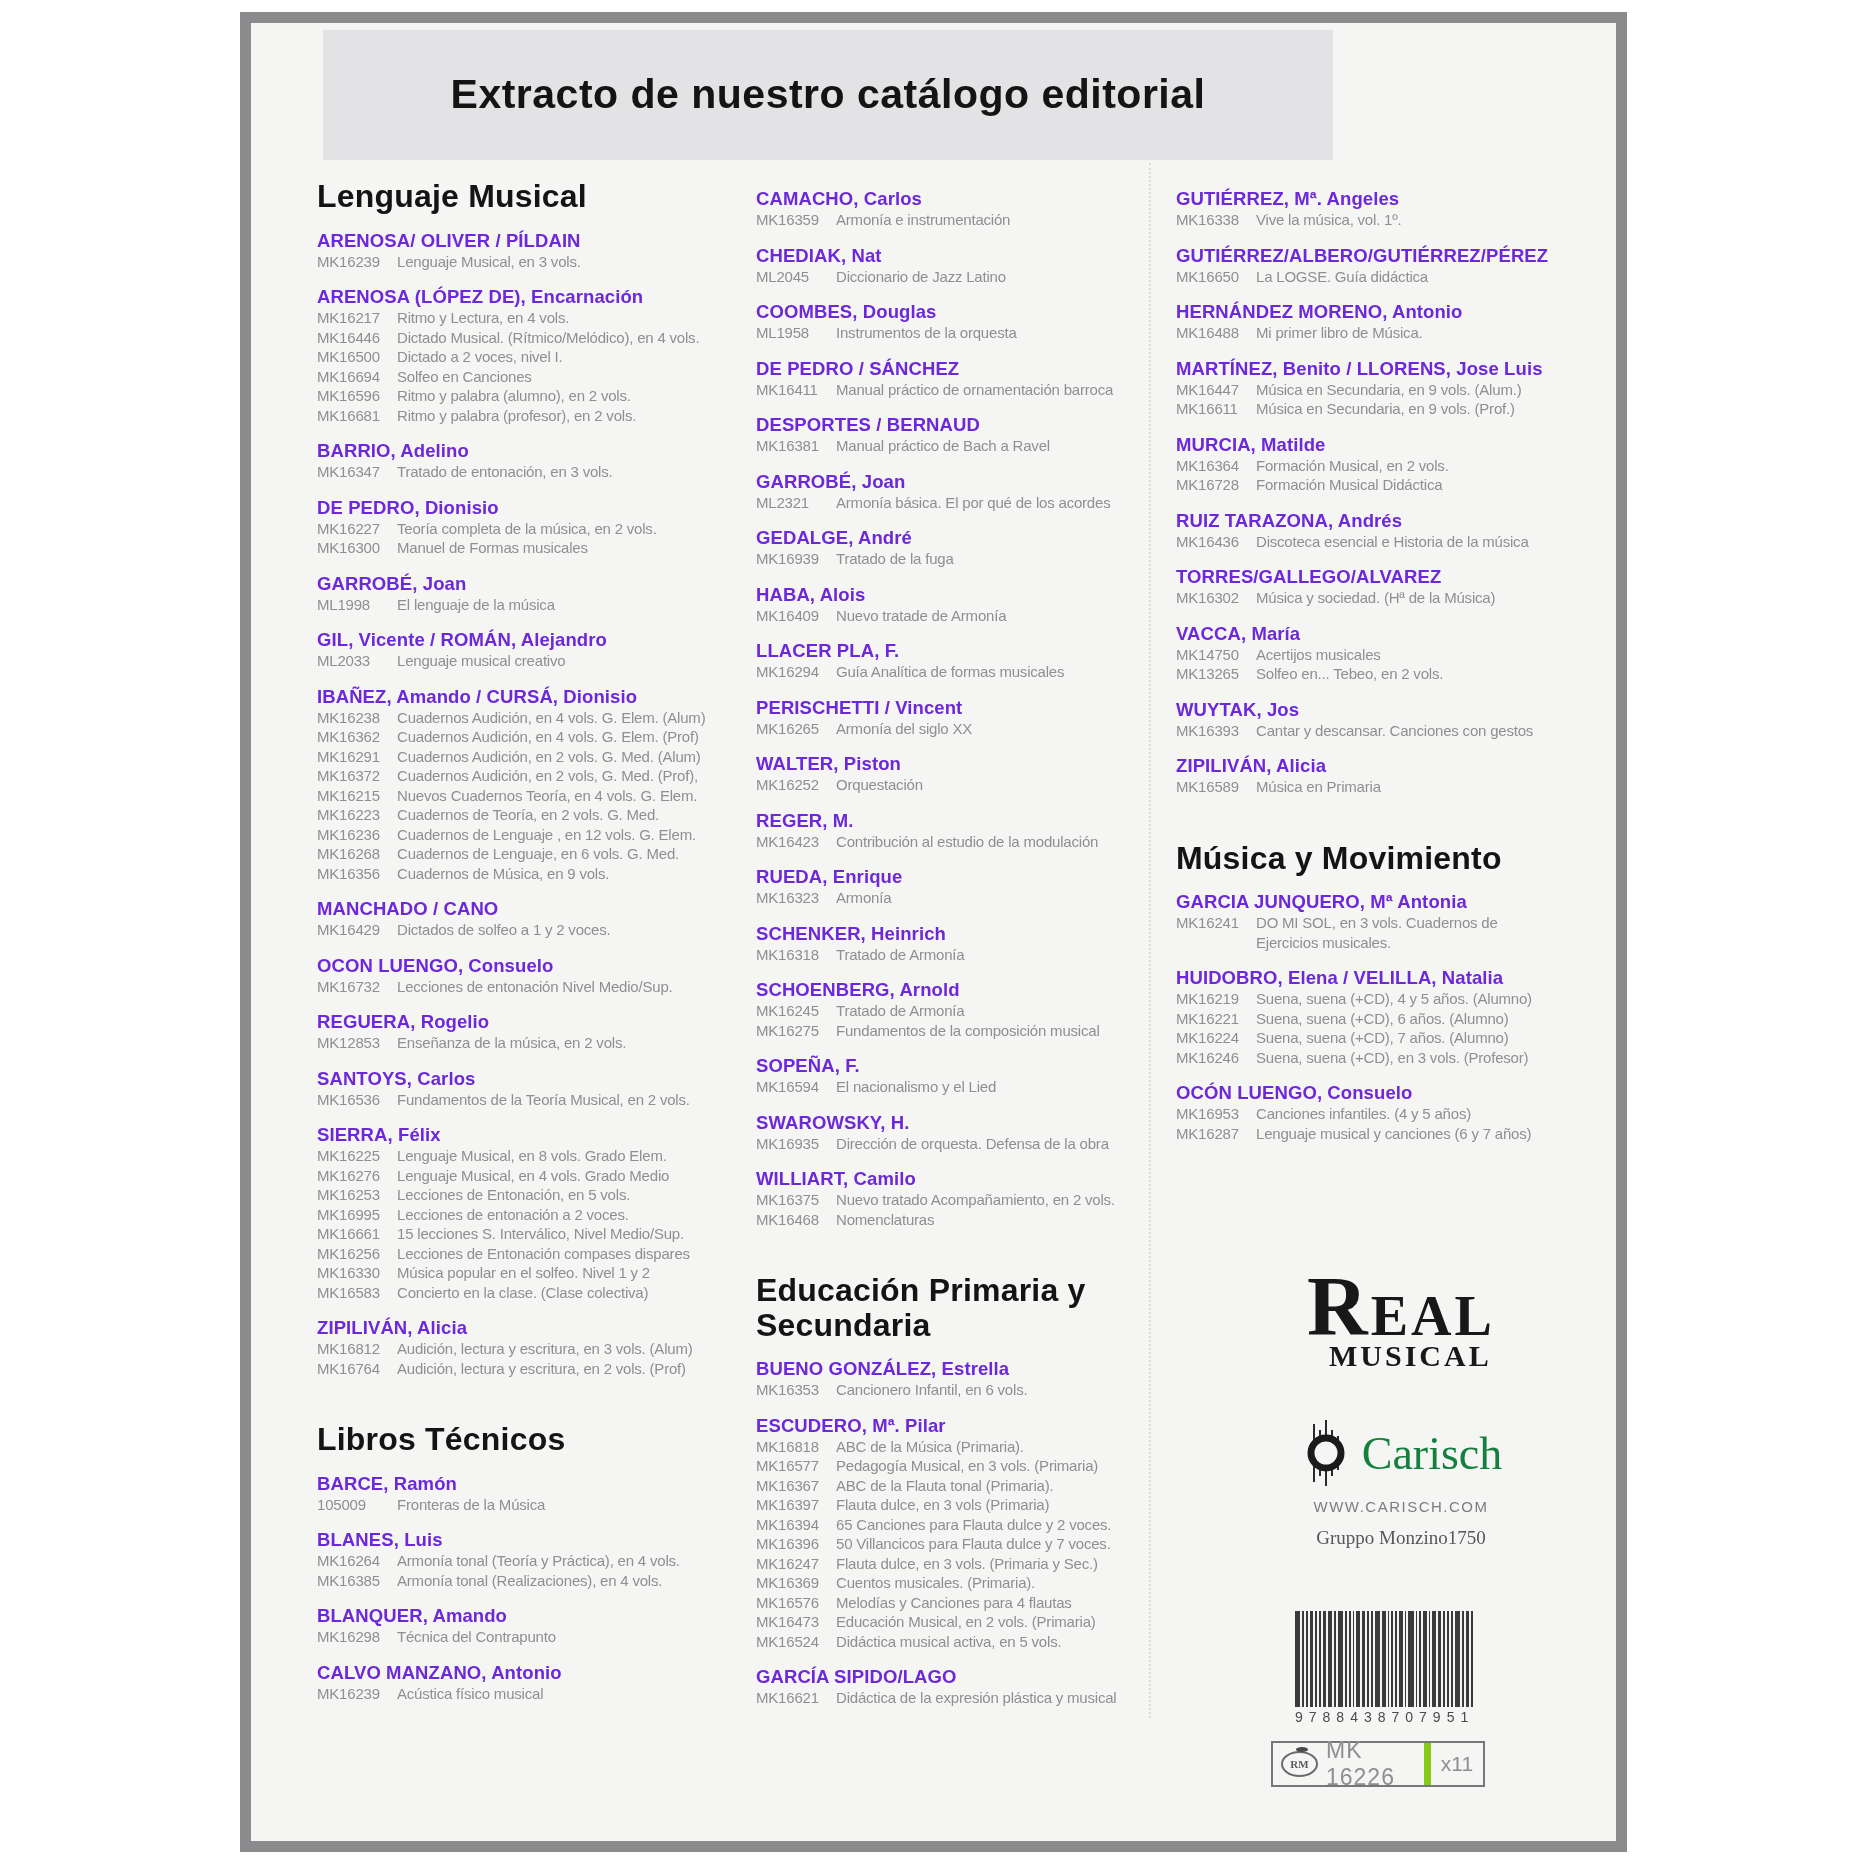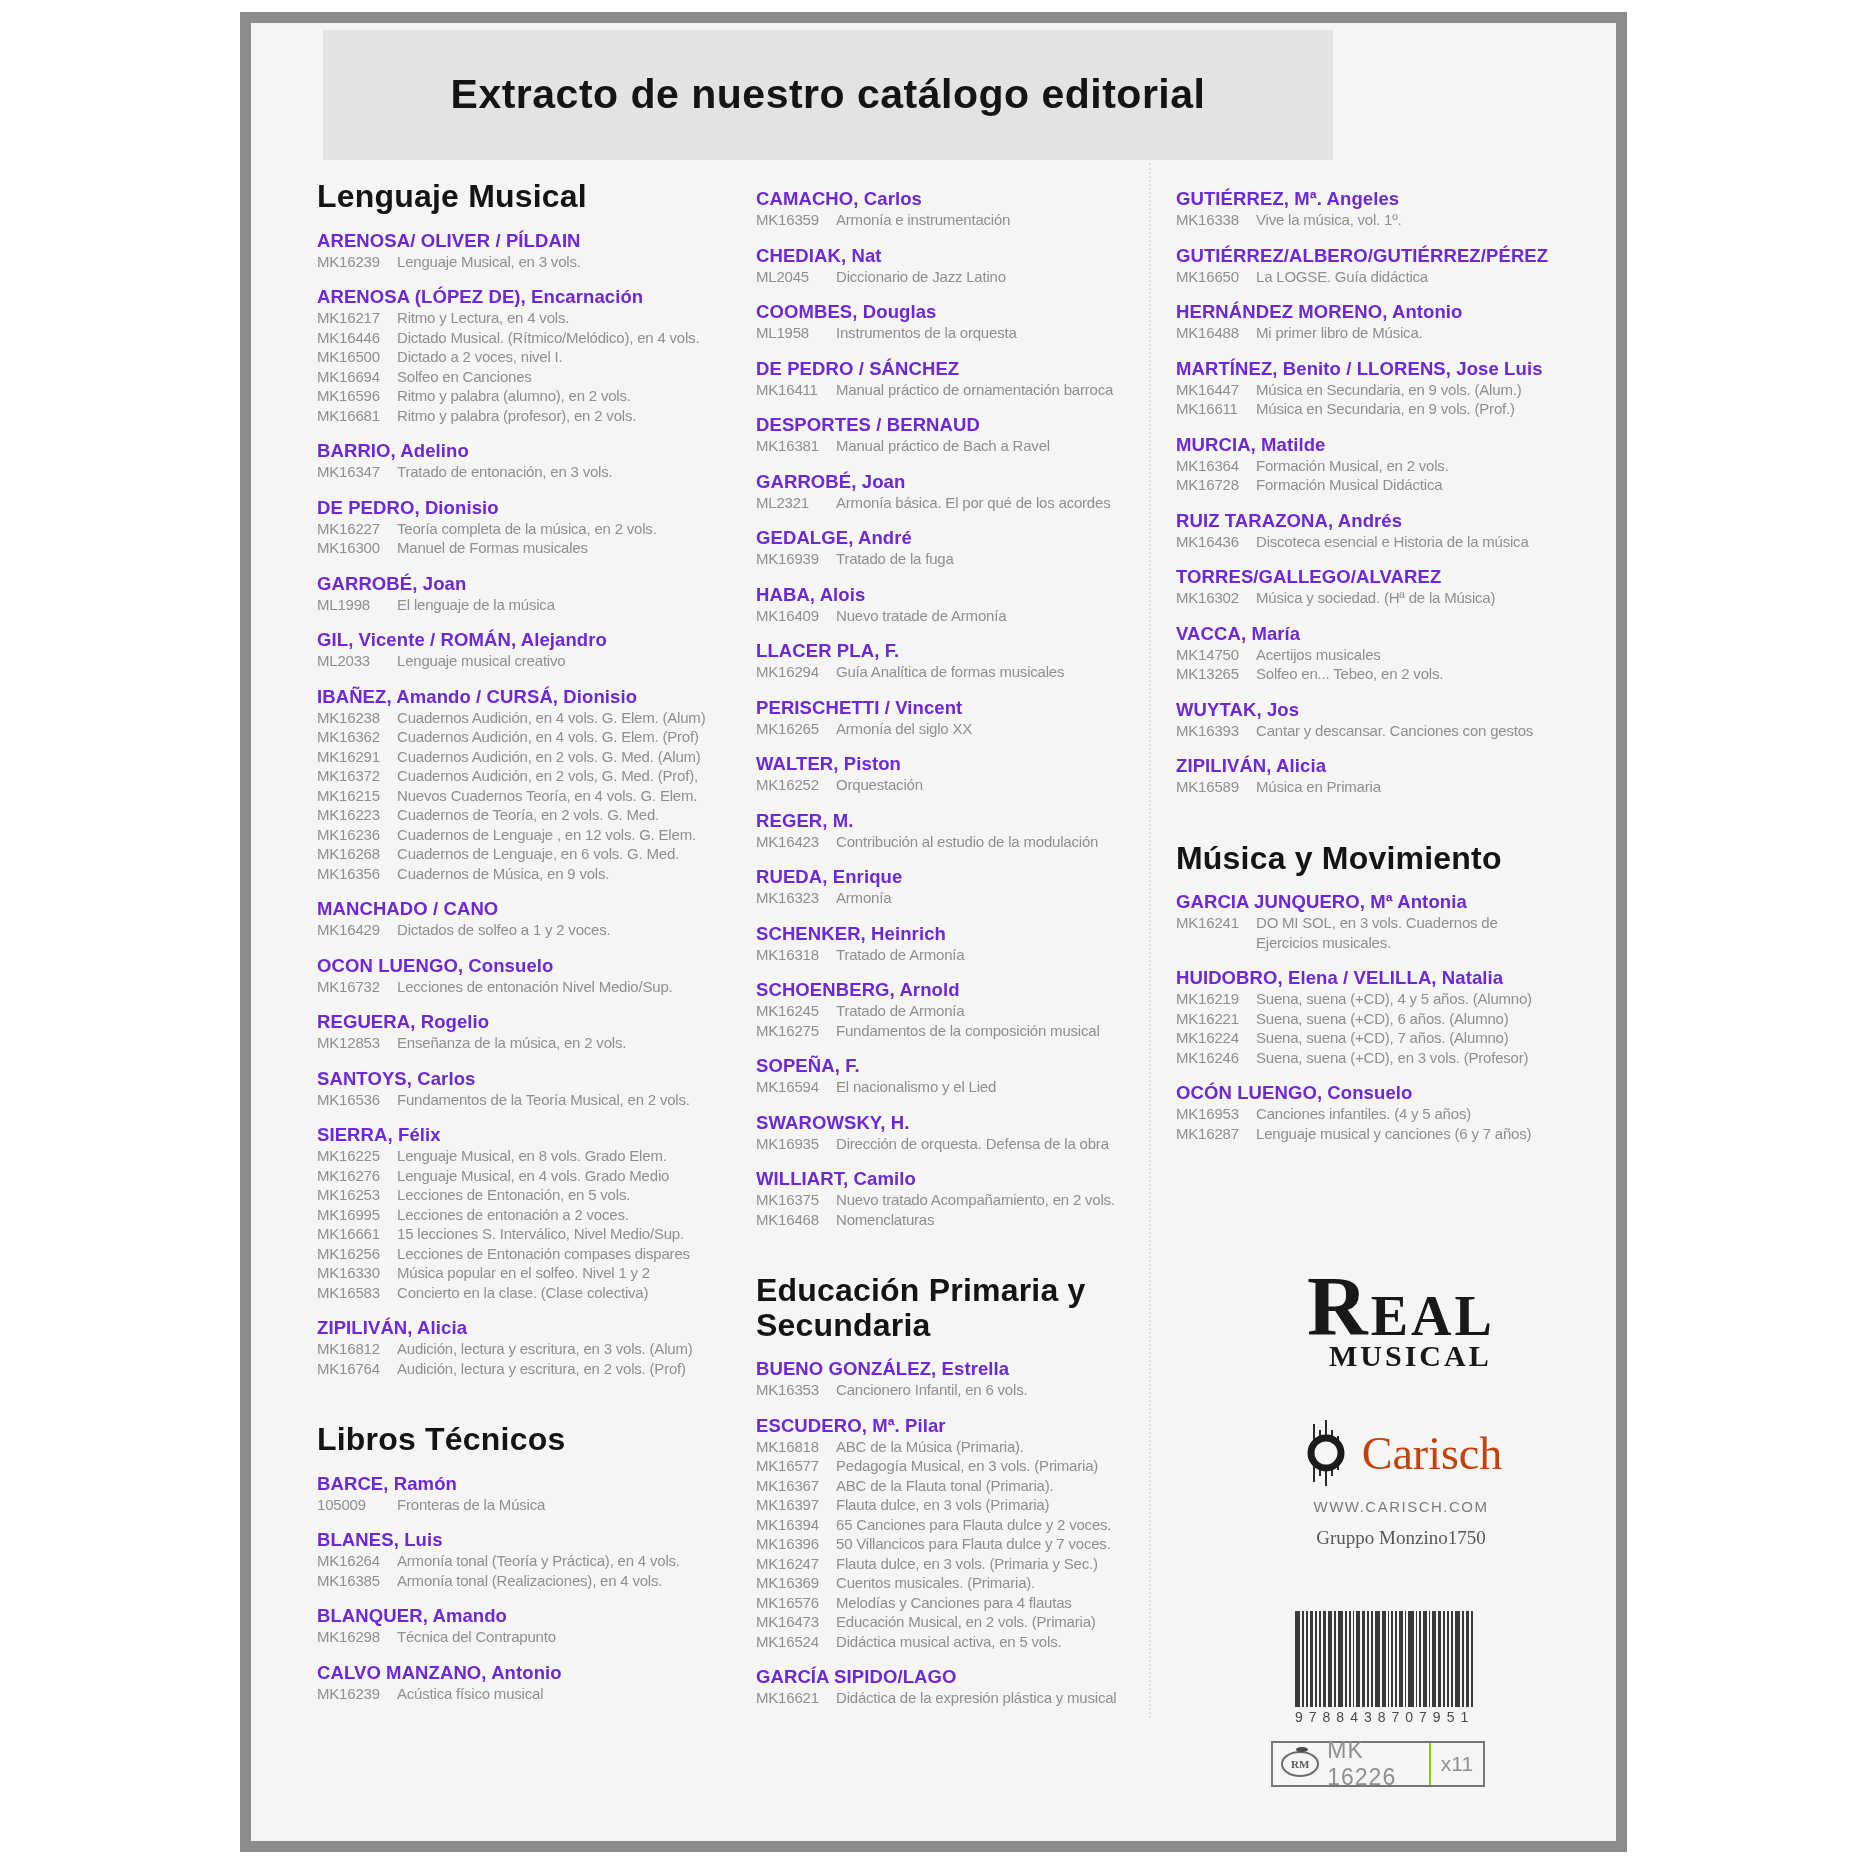--- a/index.html
+++ b/index.html
@@ -24,30 +24,30 @@
   .separator{position:absolute;left:898px;top:140px;height:1555px;width:0;
              border-left:2px dotted #cfcfd3;opacity:.65;}
   
   .brand-real{position:absolute;left:1000px;top:1242px;width:300px;text-align:center;
               font-family:"Liberation Serif", serif;color:#181818;}
   .rm-line1{font-size:56px;font-weight:bold;letter-spacing:3px;line-height:1;}
   .rm-line1::first-letter{font-size:84px;}
   .rm-line2{font-size:30px;font-weight:bold;letter-spacing:3px;line-height:1;margin:-8px 0 0 78px;text-align:left;}
   .brand-carisch{position:absolute;left:985px;top:1395px;width:330px;text-align:center;color:#1c1c1c;}
   .carisch-row{display:flex;align-items:center;justify-content:center;gap:10px;}
-  .carisch-word{font-family:"Liberation Serif", serif;font-size:46px;color:#c2410c;}
+  .carisch-word{font-family:"Liberation Serif", serif;font-size:46px;color:#15803d;}
   .carisch-web{font-size:15px;color:#7d7d80;letter-spacing:1.5px;margin-top:10px;}
   .carisch-group{font-family:"Liberation Serif", serif;font-size:19px;color:#57575a;margin-top:12px;}
   .barcode{position:absolute;left:1044px;top:1588px;width:180px;}
   .bars{display:flex;align-items:flex-start;height:96px;}
   .bars span{display:inline-block;height:96px;background:#3a3a3c;margin-right:2px;}
   .barcode-num{font-size:14px;color:#4a4a4c;letter-spacing:6px;margin-top:2px;white-space:nowrap;}
   .ref-box{position:absolute;left:1020px;top:1718px;width:210px;height:42px;border:2px solid #77777a;
            display:flex;align-items:stretch;color:#8f8f92;}
-  .ref-left{flex:1;display:flex;align-items:center;gap:8px;padding-left:8px;border-right:2px solid #84cc16;}
+  .ref-left{flex:1;display:flex;align-items:center;gap:8px;padding-left:8px;border-right:7px solid #84cc16;}
   .ref-right{width:52px;display:flex;align-items:center;justify-content:center;font-size:21px;}
   .ref-code{font-size:23px;letter-spacing:1px;}
   .rm-oval{position:relative;display:inline-block;width:38px;height:22px;border:2px solid #6a6a6d;
            border-radius:50%;font-size:11px;font-weight:bold;color:#5a5a5d;text-align:center;line-height:22px;
            font-family:"Liberation Serif", serif;}
   .rm-oval::before{content:"";position:absolute;left:13px;top:-6px;width:12px;height:5px;border-radius:50%;background:#4a4a4c;}
 </style>
 </head>
 <body>
 

